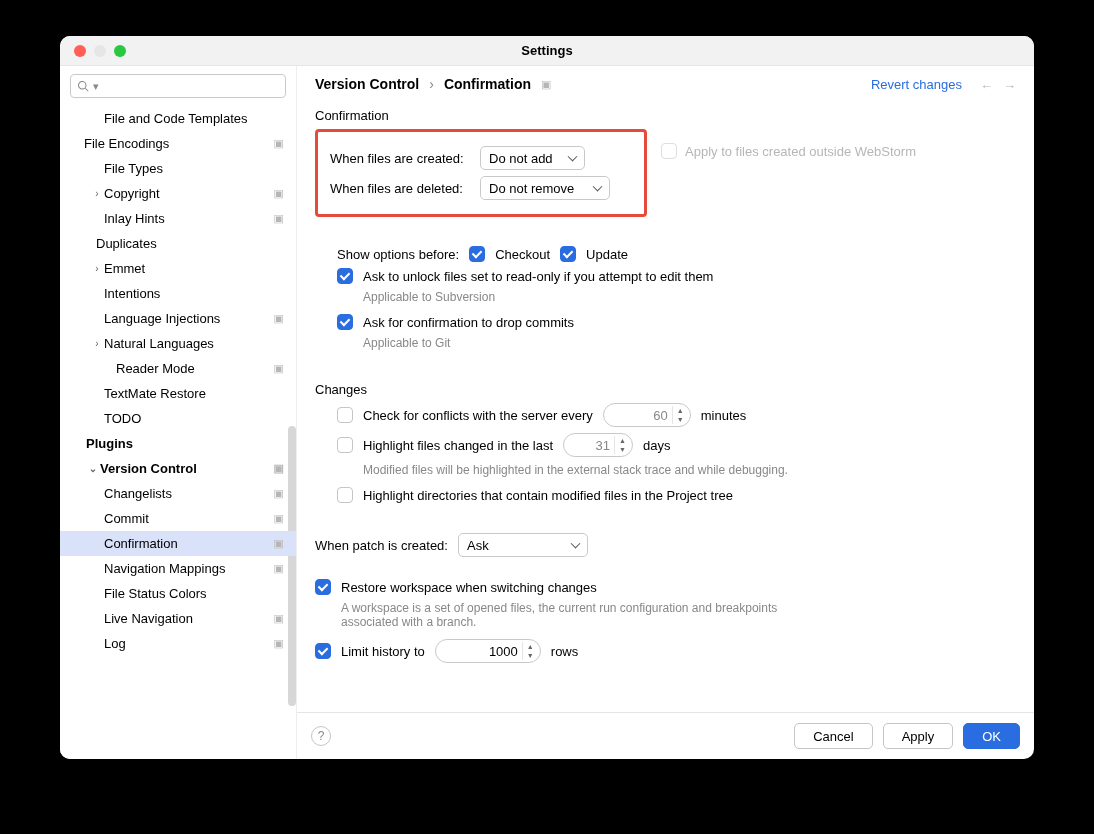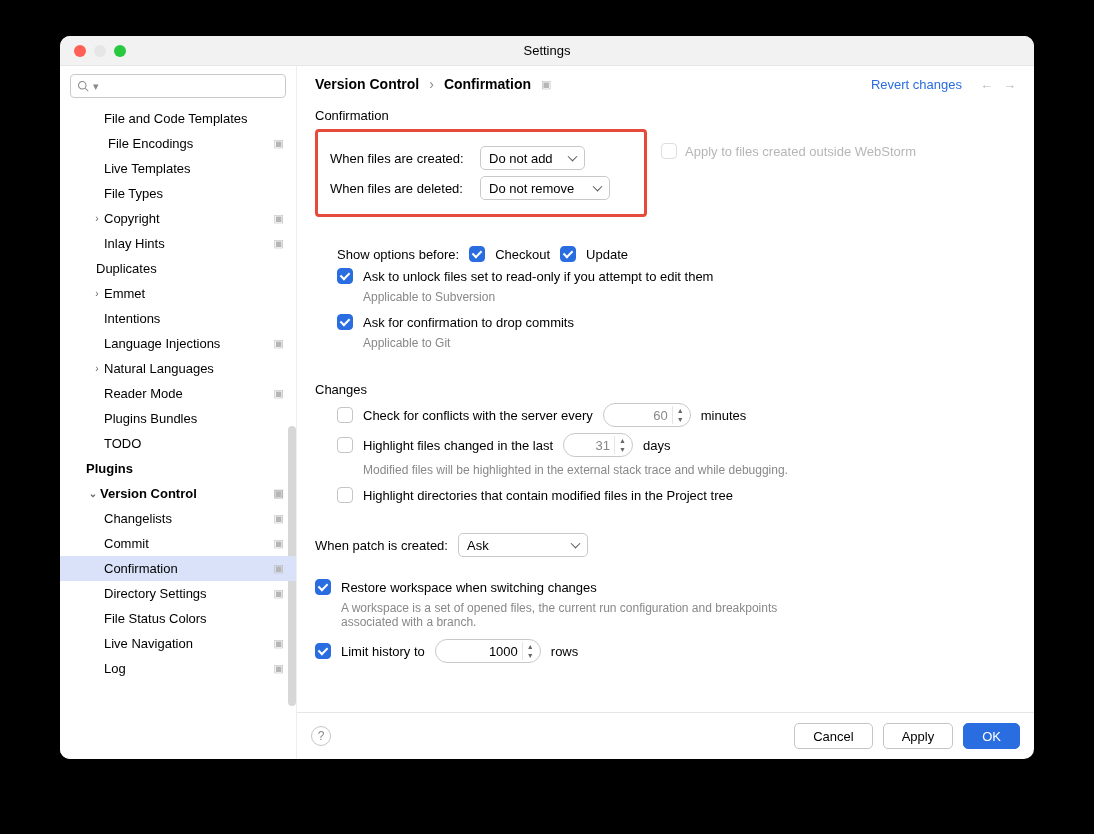--- a/index.html
+++ b/index.html
@@ -43,21 +43,21 @@
     width: 12px; height: 12px; border-radius: 50%;
     display: inline-block;
   }
   .tl-close { background: #ff5f57; }
   .tl-min { background: #e6e6e6; }
   .tl-max { background: #28c940; }
   .titlebar .title {
     position: absolute;
     left: 0; right: 0;
     text-align: center;
-    font-weight: 400;
+    font-weight: 700;
     font-size: 13px;
     color: #000;
   }
   .body {
     flex: 1;
     display: flex;
     overflow: hidden;
   }
   .sidebar {
     width: 237px;
@@ -327,26 +327,23 @@
               <line x1="11" y1="11" x2="15" y2="15" stroke="#888" stroke-width="1.4"></line>
             </svg>
           <span style="font-size:11px">▾</span>
         </div>
       </div>
       <div class="tree" id="tree">
         <div class="tree-scrollbar"></div>
           <div class="tree-item" style="padding-left: 44px;">
             <span class="label">File and Code Templates</span>
           </div>
-          <div class="tree-item" style="padding-left: 48px;">
+          <div class="tree-item" style="padding-left: 24px;">
             <span class="label">File Encodings</span>
             <span class="overlay-icon">▣</span>
-          </div>
-          <div class="tree-item" style="padding-left: 44px;">
-            <span class="label">Live Templates</span>
           </div>
           <div class="tree-item" style="padding-left: 44px;">
             <span class="label">File Types</span>
           </div>
           <div class="tree-item" style="padding-left: 30px;">
             <span class="chev" style="width: 14px;">›</span>
             <span class="label">Copyright</span>
             <span class="overlay-icon">▣</span>
           </div>
           <div class="tree-item" style="padding-left: 44px;">
@@ -364,26 +361,26 @@
             <span class="label">Intentions</span>
           </div>
           <div class="tree-item" style="padding-left: 44px;">
             <span class="label">Language Injections</span>
             <span class="overlay-icon">▣</span>
           </div>
           <div class="tree-item" style="padding-left: 30px;">
             <span class="chev" style="width: 14px;">›</span>
             <span class="label">Natural Languages</span>
           </div>
-          <div class="tree-item" style="padding-left: 44px; gap: 8px;">
+          <div class="tree-item" style="padding-left: 56px; gap: 8px;">
             <span class="label">Reader Mode</span>
             <span class="overlay-icon">▣</span>
           </div>
           <div class="tree-item" style="padding-left: 44px;">
-            <span class="label">Plugins Bundles</span>
+            <span class="label">TextMate Restore</span>
           </div>
           <div class="tree-item" style="padding-left: 44px;">
             <span class="label">TODO</span>
           </div>
           <div class="tree-item depth0" style="padding-left: 26px;">
             <span class="label">Plugins</span>
           </div>
           <div class="tree-item depth0" style="padding-left: 26px;">
             <span class="chev" style="width: 14px;">⌄</span>
             <span class="label">Version Control</span>
@@ -395,21 +392,21 @@
           </div>
           <div class="tree-item" style="padding-left: 44px;">
             <span class="label">Commit</span>
             <span class="overlay-icon">▣</span>
           </div>
           <div class="tree-item selected" style="padding-left: 44px;">
             <span class="label">Confirmation</span>
             <span class="overlay-icon">▣</span>
           </div>
           <div class="tree-item" style="padding-left: 44px;">
-            <span class="label">Directory Settings</span>
+            <span class="label">Navigation Mappings</span>
             <span class="overlay-icon">▣</span>
           </div>
           <div class="tree-item" style="padding-left: 44px;">
             <span class="label">File Status Colors</span>
           </div>
           <div class="tree-item" style="padding-left: 44px;">
             <span class="label">Live Navigation</span>
             <span class="overlay-icon">▣</span>
           </div>
           <div class="tree-item" style="padding-left: 44px;">

